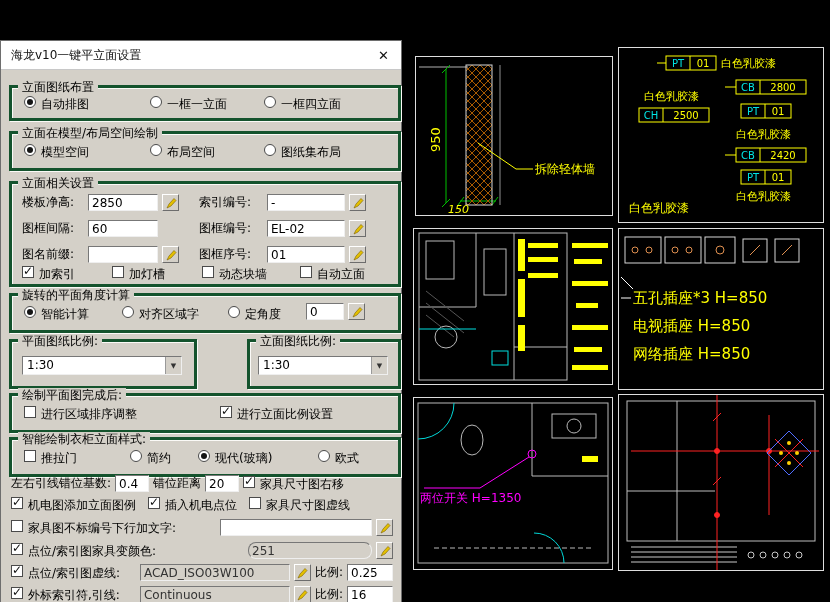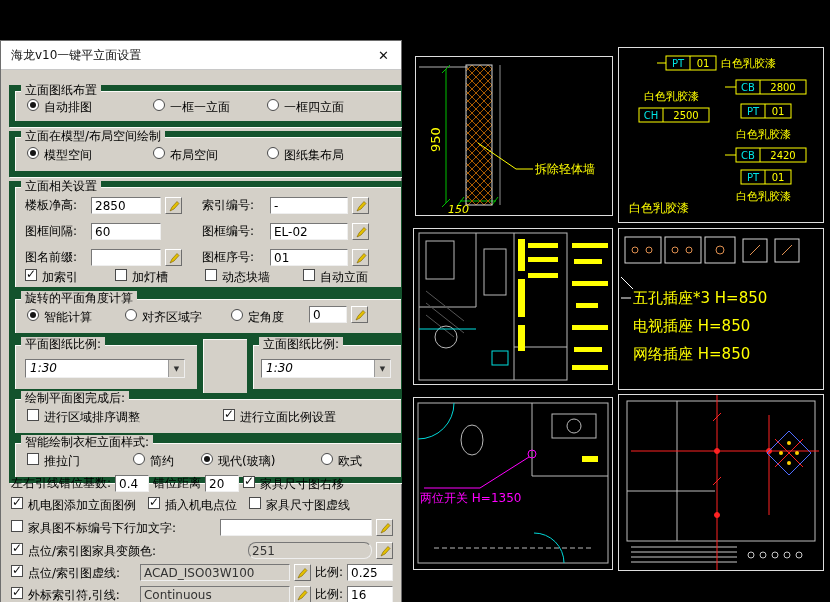--- a/index.html
+++ b/index.html
@@ -5,40 +5,40 @@
   html,body{margin:0;padding:0;background:#000;}
   .win{position:relative;width:830px;height:602px;background:#000;overflow:hidden;
        font-family:"DejaVu Sans","Liberation Sans",sans-serif;font-size:12px;color:#000;}
   
   .dialog{position:absolute;left:0;top:0;width:402px;height:602px;background:#d4d0c8;
           border:1px solid #6e6e6e;box-sizing:border-box;margin-top:40px;}
   .titlebar{position:absolute;left:0;top:0;right:0;height:28px;background:#fff;display:flex;
             align-items:center;justify-content:space-between;padding:0 10px;border-bottom:1px solid #c8c8c8;}
   .title{font-size:12px;color:#111;}
   .close{font-size:13px;color:#111;cursor:pointer;padding:0 2px;}
-  .grp{position:absolute;border:6px solid #14532d;box-shadow:inset 1px 1px 0 #fbfaf7,1px 1px 0 #fbfaf7;}
+  .grp{position:absolute;border:3px solid #14532d;box-shadow:inset 1px 1px 0 #fbfaf7,1px 1px 0 #fbfaf7;}
   .grp-label{position:absolute;top:-8px;left:6px;background:#d4d0c8;padding:0 4px;line-height:14px;white-space:nowrap;}
   .opt{position:absolute;display:flex;gap:5px;white-space:nowrap;height:15px;}
   .rad{width:12px;height:12px;border-radius:50%;background:#fff;border:1px solid #4a4a4a;
        position:relative;flex:none;box-sizing:border-box;}
   .rad[data-on="true"]::after{content:"";position:absolute;left:2px;top:2px;width:6px;height:6px;
        border-radius:50%;background:#151515;}
   .chk{width:12px;height:12px;background:#fff;border:1px solid #4a4a4a;position:relative;flex:none;box-sizing:border-box;}
   .chk[data-on="true"]::after{content:"✓";position:absolute;left:0;top:-3px;font-size:12px;font-weight:700;color:#0d0d0d;}
   .frow{position:absolute;display:flex;align-items:center;gap:4px;white-space:nowrap;left:10px;right:8px;}
   .inp{height:17px;border:1px solid;border-color:#777 #efefef #efefef #777;background:#fff;
        font:12px "DejaVu Sans","Liberation Sans",sans-serif;padding:0 3px;box-sizing:border-box;}
   .inp.gray{background:#d4d0c8;color:#333;}
   .lw{display:inline-block;width:62px;flex:none;}
   .lw2{display:inline-block;width:64px;flex:none;margin-left:16px;}
   .pick{width:17px;height:17px;padding:0;background:#d4d0c8;border:1px solid;
         border-color:#fff #6d6d6d #6d6d6d #fff;display:flex;align-items:center;justify-content:center;flex:none;}
   .pickspace{width:17px;flex:none;}
   .dd{position:absolute;height:19px;background:#fff;border:1px solid;border-color:#777 #efefef #efefef #777;
-      display:flex;align-items:stretch;box-sizing:border-box;font-style:italic;}
+      display:flex;align-items:stretch;box-sizing:border-box;}
   .ddval{flex:1;padding:1px 4px;font-size:12px;}
   .ddbtn{width:15px;background:#d4d0c8;border-left:1px solid #999;display:flex;align-items:center;
          justify-content:center;flex:none;}
   .ddbtn::after{content:"▼";font-size:7px;color:#333;}
   .sep{position:absolute;height:1px;background:#dc9696;}
   .btn{position:absolute;height:23px;background:#d9d6cf;border:1px solid #7d7d7d;
        font:12px "DejaVu Sans","Liberation Sans",sans-serif;padding:0;box-sizing:border-box;text-align:right;}
   .btn.primary{border:2px solid #2e6fc0;}
   
   .canvas{position:absolute;left:402px;top:0;width:428px;height:602px;background:#000;}

